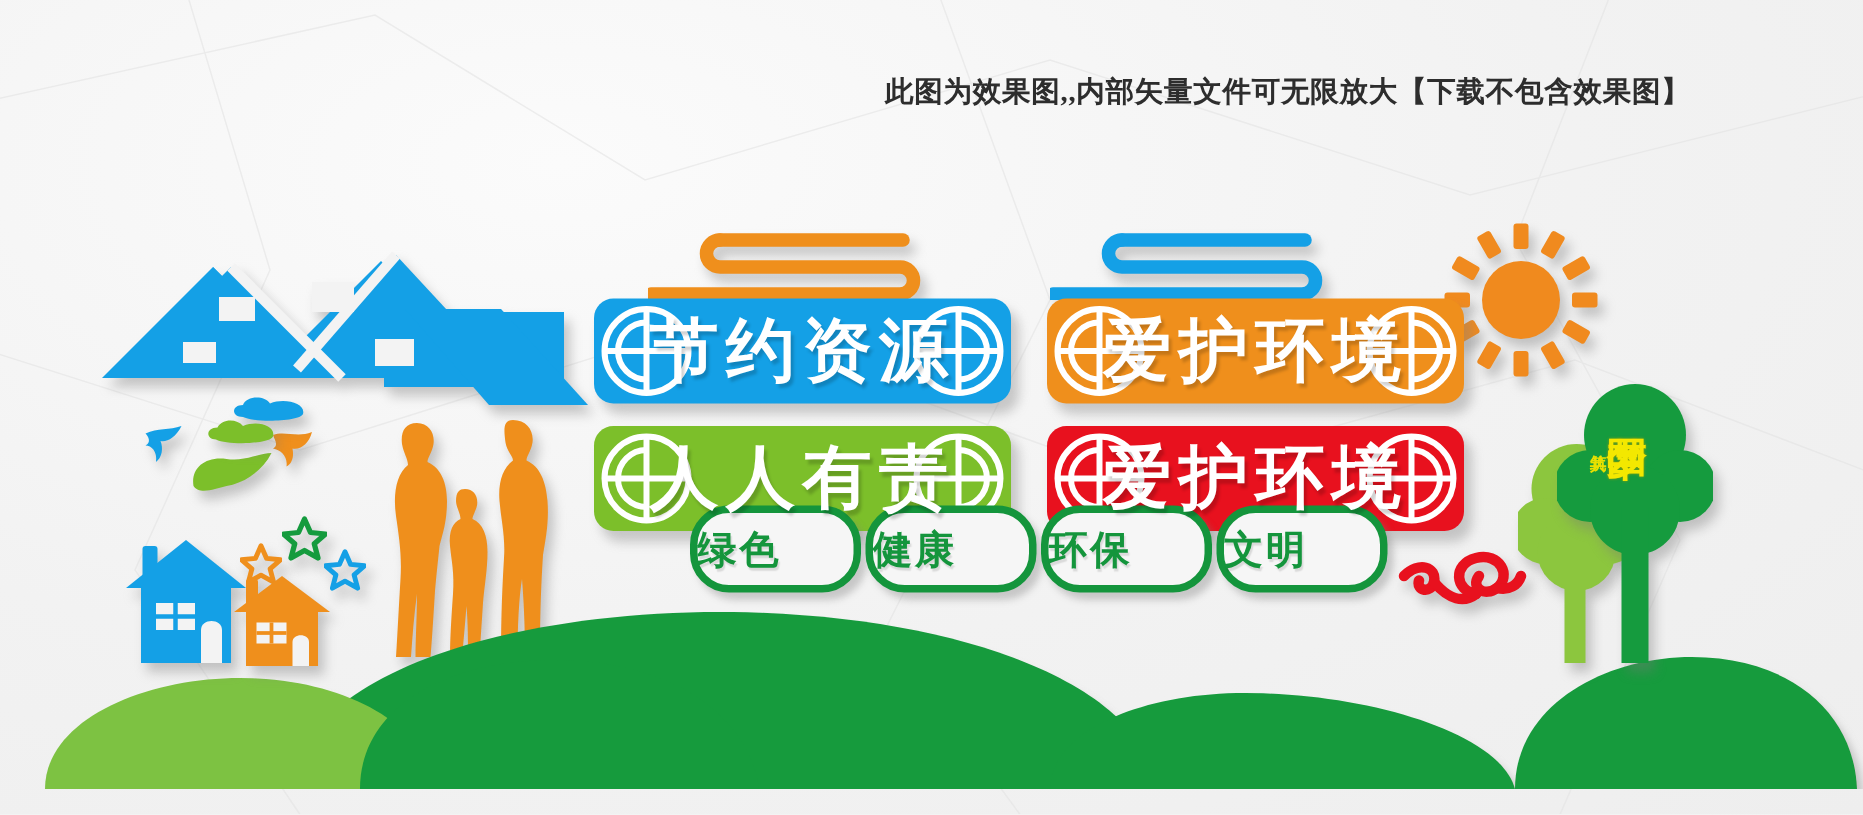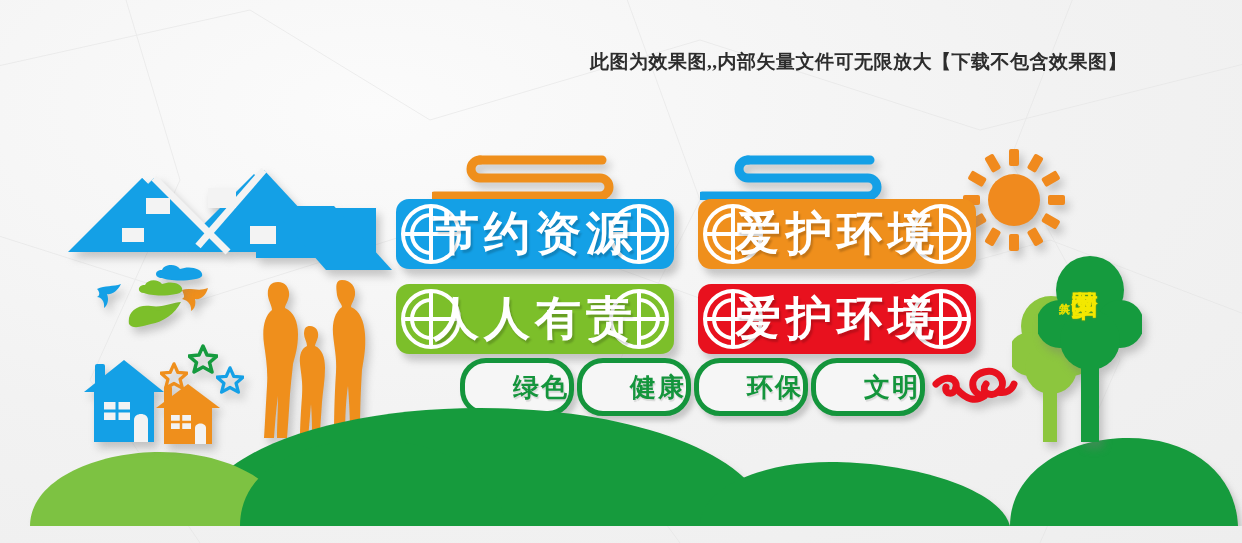--- a/index.html
+++ b/index.html
@@ -46,23 +46,23 @@
     text-shadow:2px 3px 2px rgba(0,0,0,.18);
     white-space:nowrap;
   }
   #banner-0{left:396px;top:199px;background:#14A0E6;}
   #banner-1{left:698px;top:199px;background:#EF8F1C;}
   #banner-2{left:396px;top:284px;background:#7CBF2A;}
   #banner-3{left:698px;top:284px;background:#E8111E;}
 
   
   .pill{
-    position:absolute;top:358px;height:48px;width:104px;
+    position:absolute;top:337px;height:48px;width:104px;
     border:5px solid #14953C;border-radius:26px;background:#f6f6f6;
-    display:flex;align-items:center;justify-content:flex-end;
+    display:flex;align-items:center;justify-content:flex-start;
     box-shadow:4px 5px 5px rgba(130,130,130,.38);
   }
   .pill span{
     color:#14953C;font-size:26px;font-weight:700;letter-spacing:2px;
     font-family:"DejaVu Sans","Liberation Sans",sans-serif;
     text-shadow:1px 2px 1px rgba(0,0,0,.12);white-space:nowrap;
   }
   #pill-0{left:460px;}
   #pill-1{left:577px;}
   #pill-2{left:694px;}

